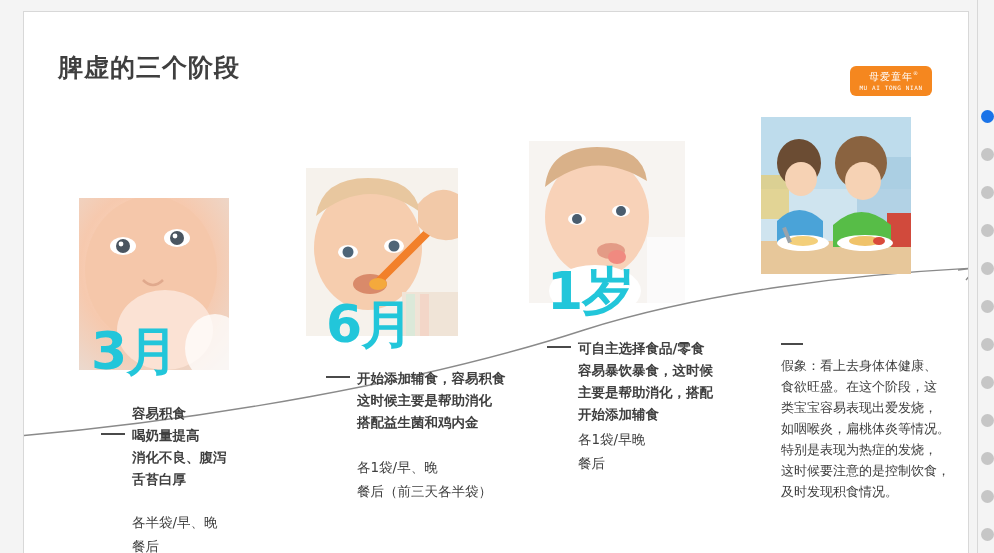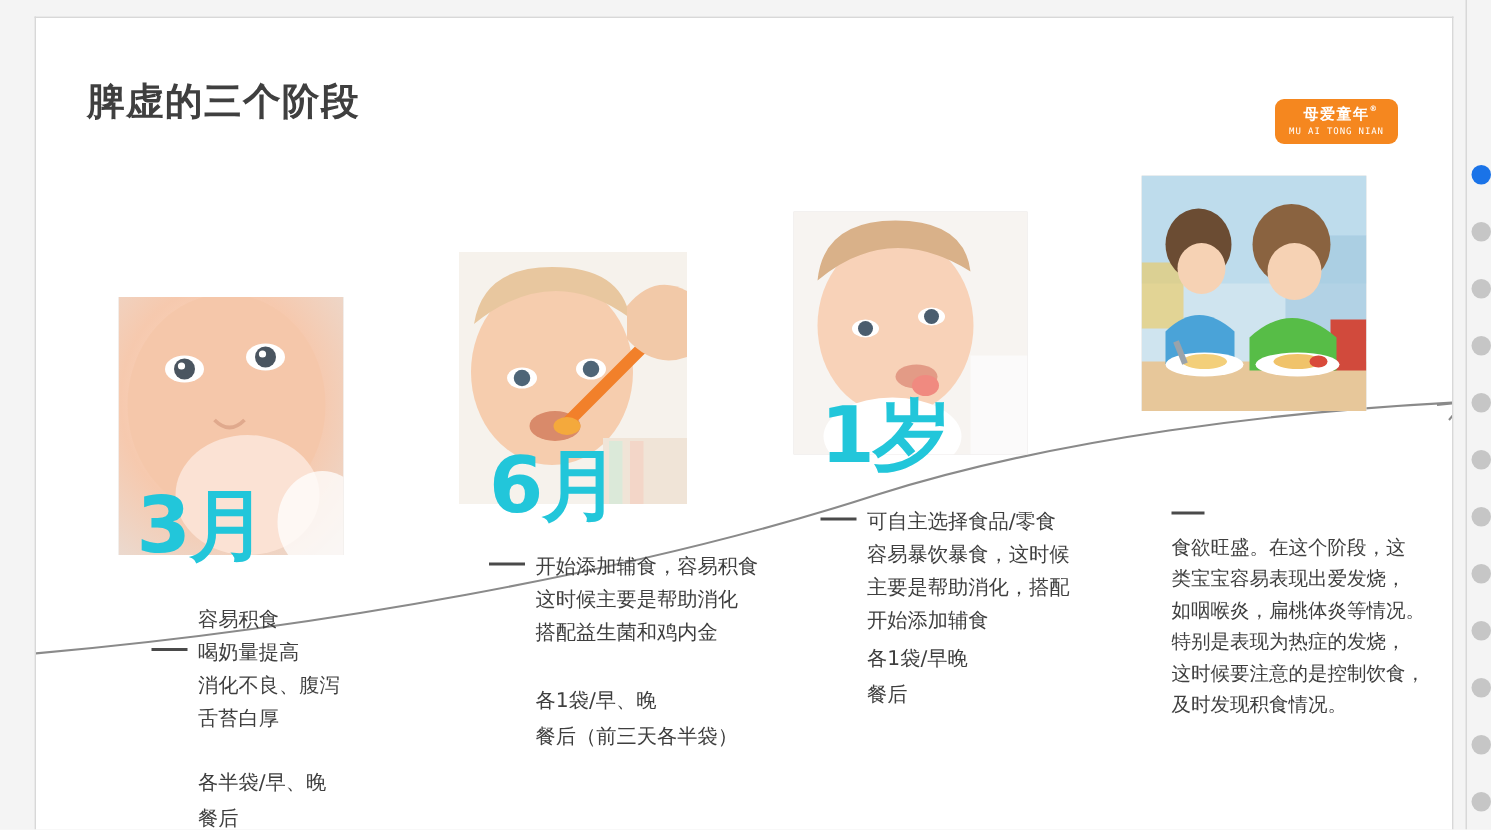--- a/index.html
+++ b/index.html
@@ -41,21 +41,21 @@
     background: #f5871f;
     border-radius: 6px;
     display: flex;
     flex-direction: column;
     align-items: center;
     justify-content: center;
     line-height: 1;
   }
   .logo-cn {
     font-size: 10px; color: #ffffff;
-    letter-spacing: 1px; font-weight: bold;
+    letter-spacing: 1px; font-weight: normal;
     position: relative;
   }
   .logo-cn sup { font-size: 5px; position: absolute; top: -1px; right: -6px; }
   .logo-en {
     font-size: 6px; color: #ffffff;
     letter-spacing: 0.6px; margin-top: 3px;
     font-family: "DejaVu Sans Mono", "Liberation Mono", monospace;
   }
 
   
@@ -94,20 +94,21 @@
     background: #4a4a4a;
     vertical-align: middle;
     margin-right: 7px;
     margin-bottom: 4px;
   }
   .body-line {
     font-size: 13.5px;
     color: #3f3f3f;
     line-height: 22px;
     white-space: nowrap;
+    font-weight: bold;
   }
   .body-line.indent { padding-left: 31px; }
   .dose-block { position: absolute; }
   .dose-line {
     font-size: 13.5px;
     color: #3f3f3f;
     line-height: 24px;
     white-space: nowrap;
     padding-left: 31px;
   }
@@ -287,20 +288,21 @@
           <ellipse cx="104" cy="126" rx="28" ry="8" fill="#ffffff"></ellipse>
           <ellipse cx="42" cy="124" rx="15" ry="5" fill="#f3cf7a"></ellipse>
           <ellipse cx="104" cy="124" rx="16" ry="5" fill="#f0c36a"></ellipse>
           <ellipse cx="118" cy="124" rx="6" ry="4" fill="#d94a3a"></ellipse>
           <rect x="24" y="110" width="4" height="16" fill="#9aa3ab" transform="rotate(-22 26 118)"></rect>
         </svg>
       </div>
 
       <div class="body-block" style="left:20px; top:322px;">
         <div class="para-line"><span class="dash" style="width:22px;"></span></div>
+        <div class="para-line">假象：看上去身体体健康、</div>
         <div class="para-line">食欲旺盛。在这个阶段，这</div>
         <div class="para-line">类宝宝容易表现出爱发烧，</div>
         <div class="para-line">如咽喉炎，扁桃体炎等情况。</div>
         <div class="para-line">特别是表现为热症的发烧，</div>
         <div class="para-line">这时候要注意的是控制饮食，</div>
         <div class="para-line">及时发现积食情况。</div>
       </div>
     </div>
 
   </div>

